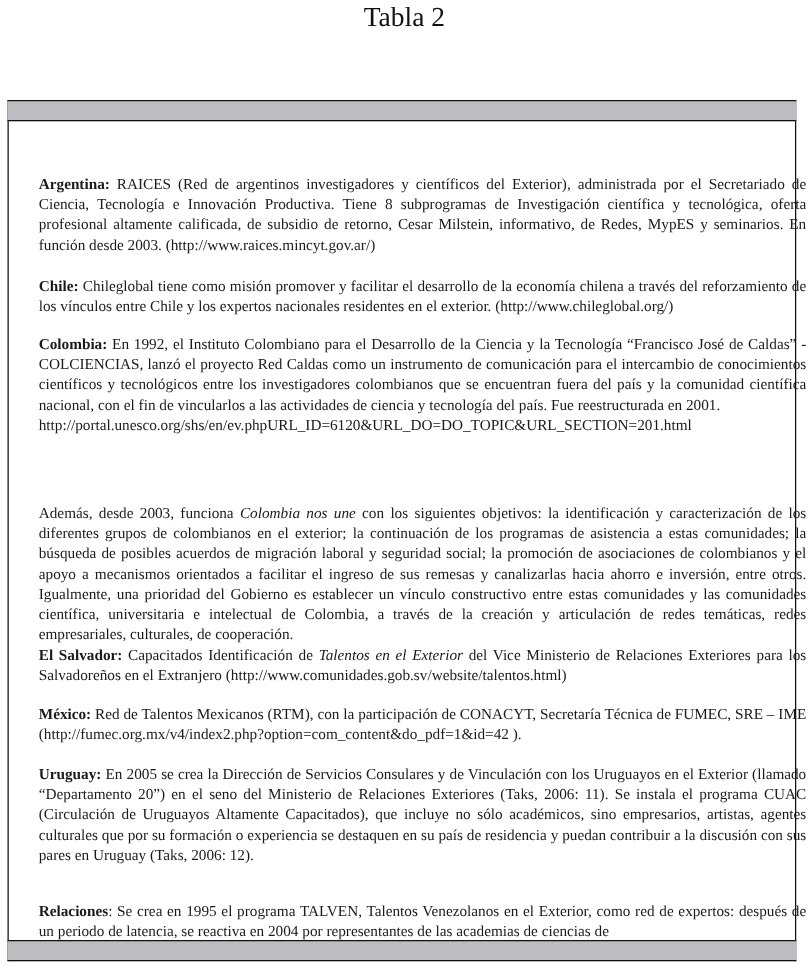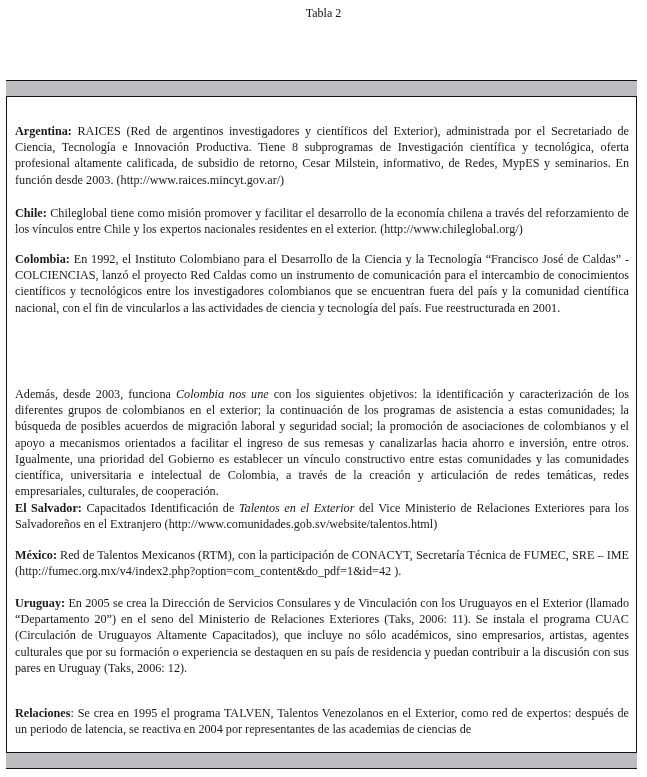--- a/index.html
+++ b/index.html
@@ -1,28 +1,28 @@
 <!DOCTYPE html>
 <html><head>
 <meta charset="utf-8">
 <style>
   html, body { margin: 0; padding: 0; background: #ffffff; }
   body { width: 647px; height: 777px; position: relative; overflow: hidden;
          font-family: "Liberation Serif", "DejaVu Serif", serif; color: #1a1a1a; }
   .title-block { position: absolute; top: 3px; left: 0; width: 647px; text-align: center;
-                 font-size: 12px; line-height: 21px; color: #111; }
+                 font-size: 22px; line-height: 21px; color: #111; }
   .frame { position: absolute; left: 6px; top: 80px; width: 631px; height: 689px;
            border-left: 1.5px solid #111; border-right: 1.5px solid #111; box-sizing: border-box; }
   .bar { position: absolute; left: 6px; width: 631px; height: 17px; background: #bdbdc1;
          border-top: 1.5px solid #111; border-bottom: 1.5px solid #111; box-sizing: border-box; }
   .bar.top { top: 80px; }
   .bar.bottom { top: 752px; }
   .content { position: absolute; left: 15px; top: 97px; width: 614px;
              font-size: 12.2px; line-height: 16.2px; text-align: justify; }
-  .entry { margin: 0; position: absolute; left: 0; width: 614px; }
+  .entry { margin: 16px; position: absolute; left: 0; width: 614px; }
   .entry b { font-weight: bold; }
   .entry i { font-style: italic; font-family: Liberation Serif, serif; }
 </style>
 </head>
 <body>
 
 <div class="title-block">
   <div>Tabla 2</div>
 </div>
 
@@ -32,20 +32,21 @@
 
 <div class="content">
   <p class="entry" style="top:26px">
     <b>Argentina:</b><span> RAICES (Red de argentinos investigadores y científicos del Exterior), administrada por el Secretariado de Ciencia, Tecnología e Innovación Productiva. Tiene 8 subprogramas de Investigación científica y tecnológica, oferta profesional altamente calificada, de subsidio de retorno, Cesar Milstein, informativo, de  Redes, MypES y seminarios. En función desde 2003. (http://www.raices.mincyt.gov.ar/)</span>
   </p>
   <p class="entry" style="top:108px">
     <b>Chile:</b><span> Chileglobal tiene como misión promover y facilitar el desarrollo de la economía chilena a través del reforzamiento de los vínculos entre Chile y los expertos nacionales residentes en el exterior. (http://www.chileglobal.org/)</span>
   </p>
   <p class="entry" style="top:154px">
     <b>Colombia:</b><span> En 1992, el Instituto Colombiano para el Desarrollo de la Ciencia y la Tecnología “Francisco José de Caldas” - COLCIENCIAS, lanzó el proyecto Red Caldas como un instrumento de comunicación para el intercambio de conocimientos científicos y tecnológicos entre los investigadores colombianos que se encuentran fuera del país y la comunidad científica nacional, con el fin de vincularlos a las actividades de ciencia y tecnología del país. Fue reestructurada en 2001.</span><br>
+    <span>http://portal.unesco.org/shs/en/ev.phpURL_ID=6120&amp;URL_DO=DO_TOPIC&amp;URL_SECTION=201.html</span>
   </p>
   <p class="entry" style="top:289px">
     <span>Además, desde 2003, funciona </span><i>Colombia nos une</i><span> con los siguientes objetivos: la identificación y caracterización de los diferentes grupos de colombianos en el exterior; la continuación de los programas de asistencia a estas comunidades; la búsqueda de posibles acuerdos de migración laboral y seguridad social; la promoción de asociaciones de colombianos y el apoyo a mecanismos orientados a facilitar el ingreso de sus remesas y canalizarlas hacia ahorro e inversión, entre otros. Igualmente, una prioridad del Gobierno es establecer un vínculo constructivo entre estas comunidades y las comunidades científica, universitaria e intelectual de Colombia, a través de la creación y articulación de redes temáticas, redes empresariales, culturales, de cooperación.</span>
   </p>
   <p class="entry" style="top:403px">
     <b>El Salvador:</b><span> Capacitados Identificación de </span><i>Talentos en el Exterior</i><span> del Vice Ministerio de Relaciones Exteriores para los Salvadoreños en el Extranjero (http://www.comunidades.gob.sv/website/talentos.html)</span>
   </p>
   <p class="entry" style="top:450px">
     <b>México:</b><span> Red de Talentos Mexicanos (RTM), con la participación de CONACYT, Secretaría Técnica de FUMEC, SRE – IME (http://fumec.org.mx/v4/index2.php?option=com_content&amp;do_pdf=1&amp;id=42 ).</span>
   </p>

